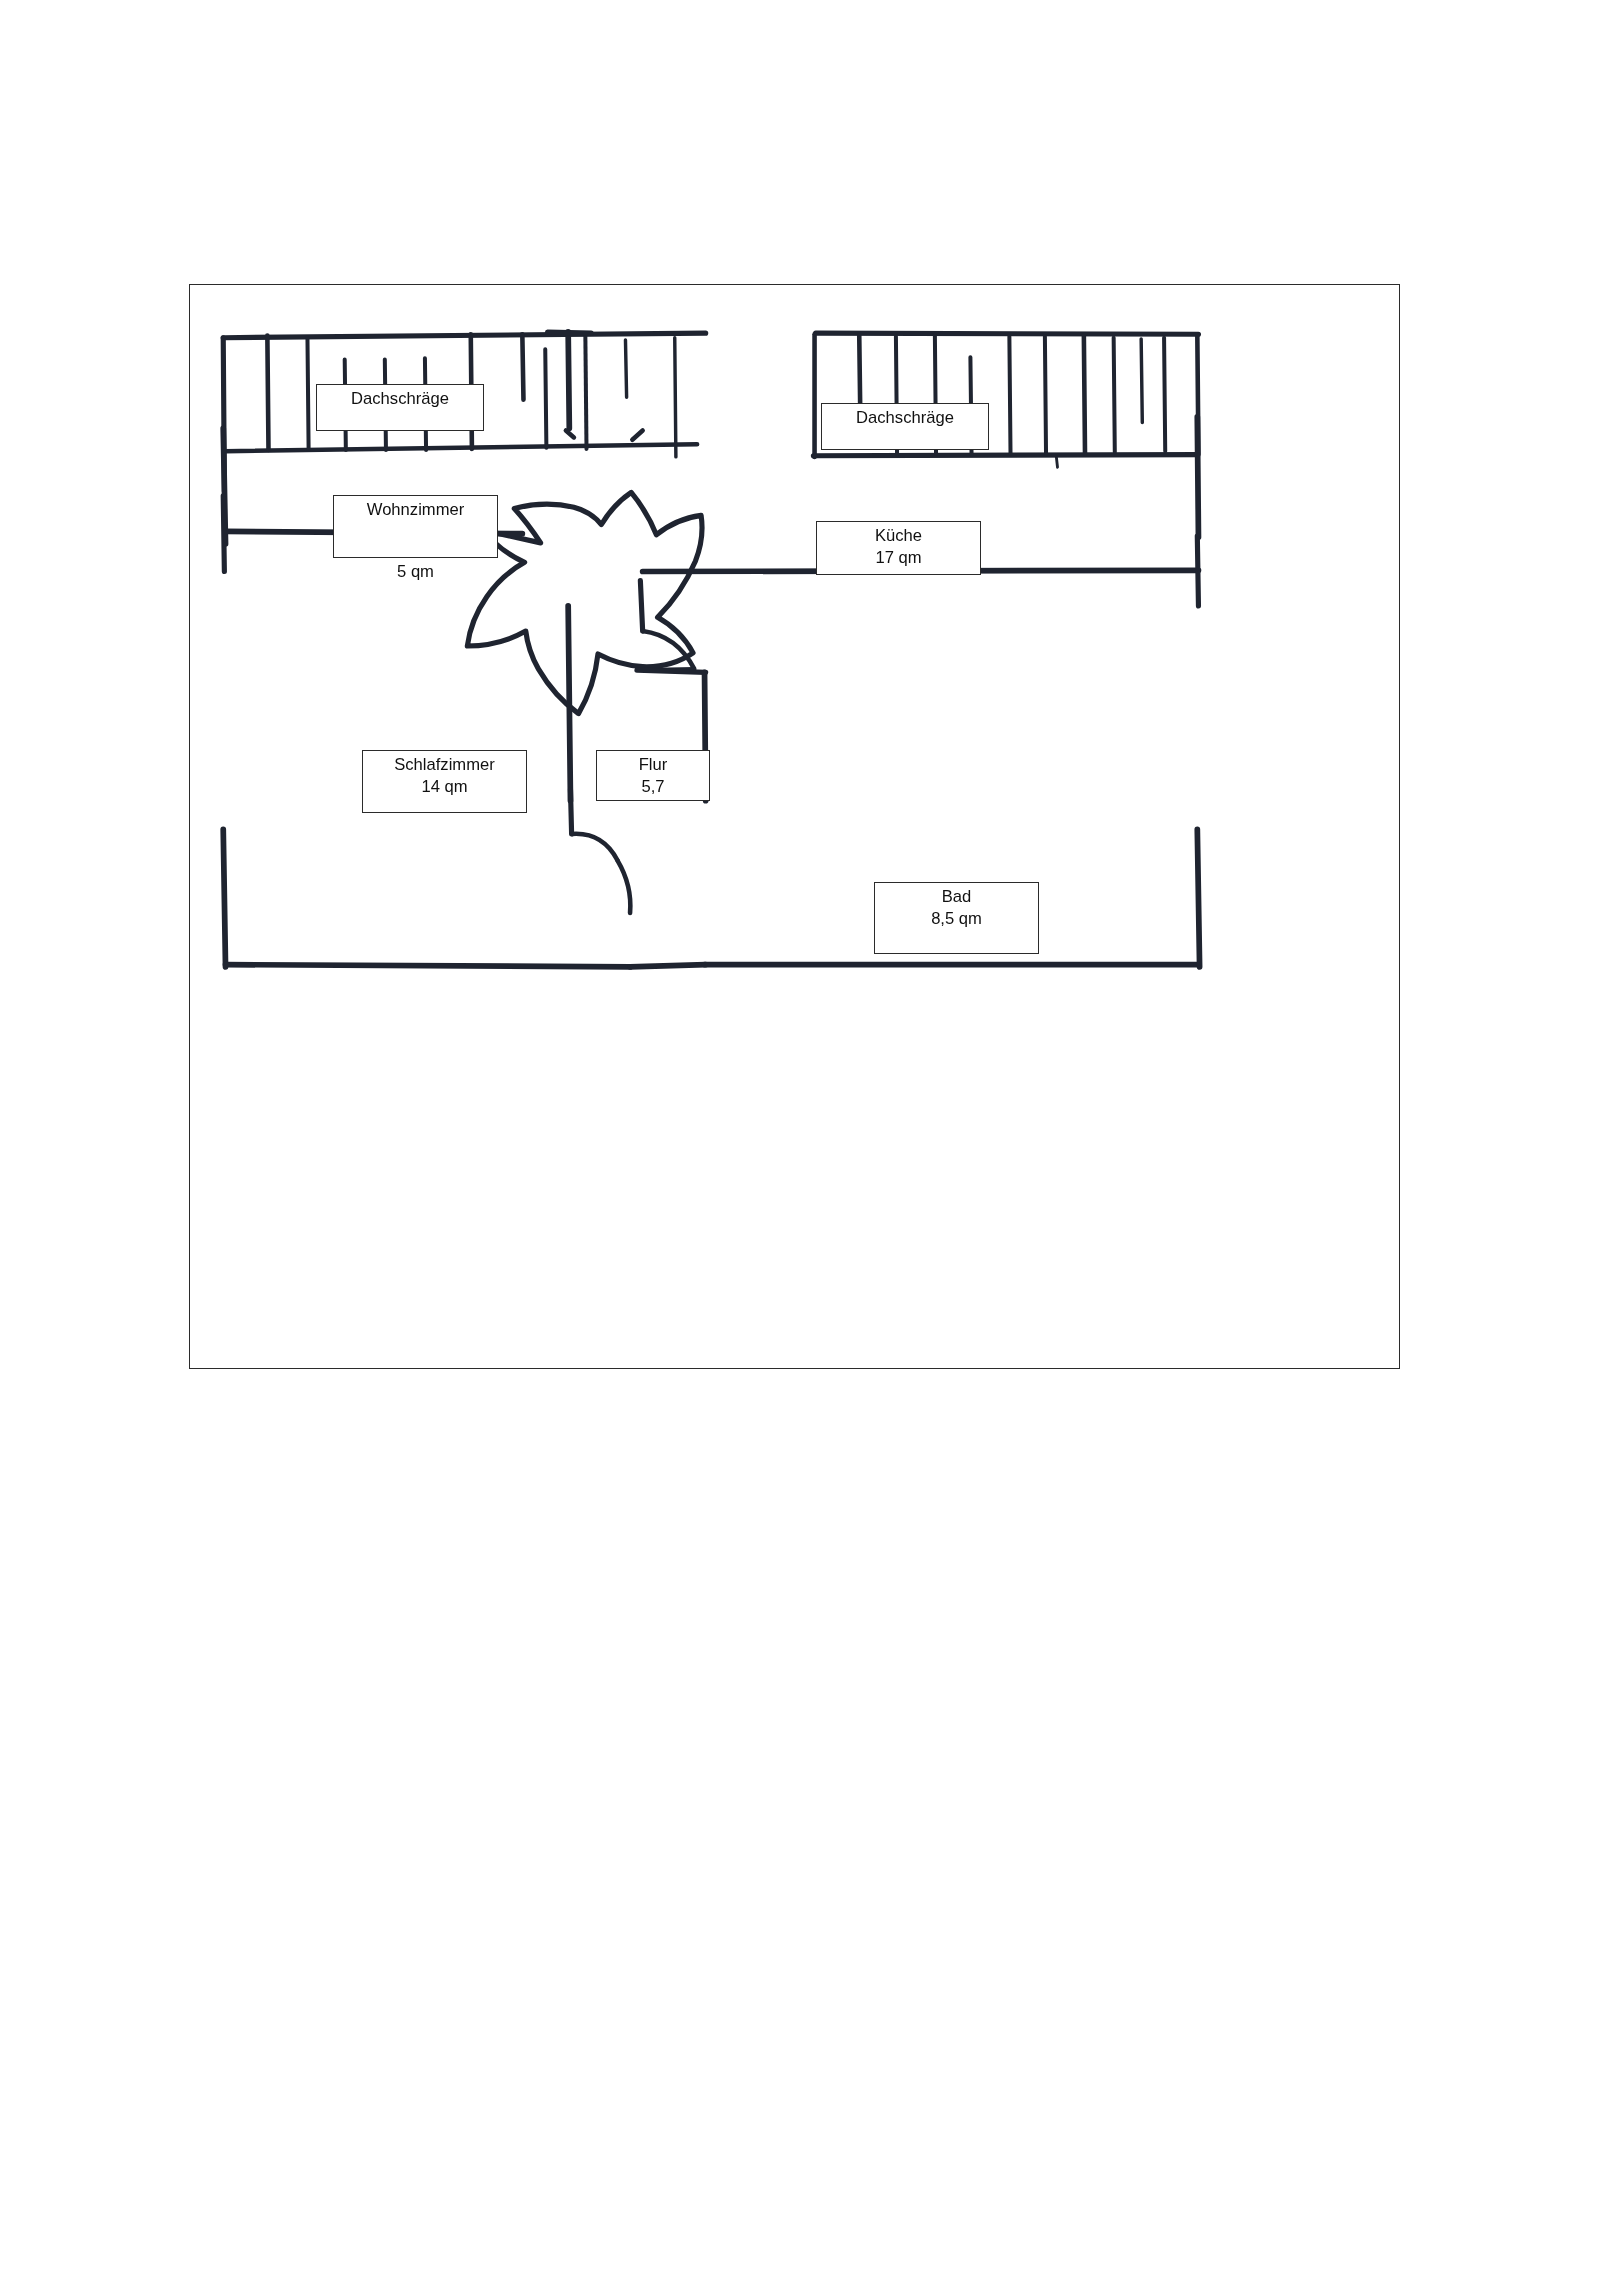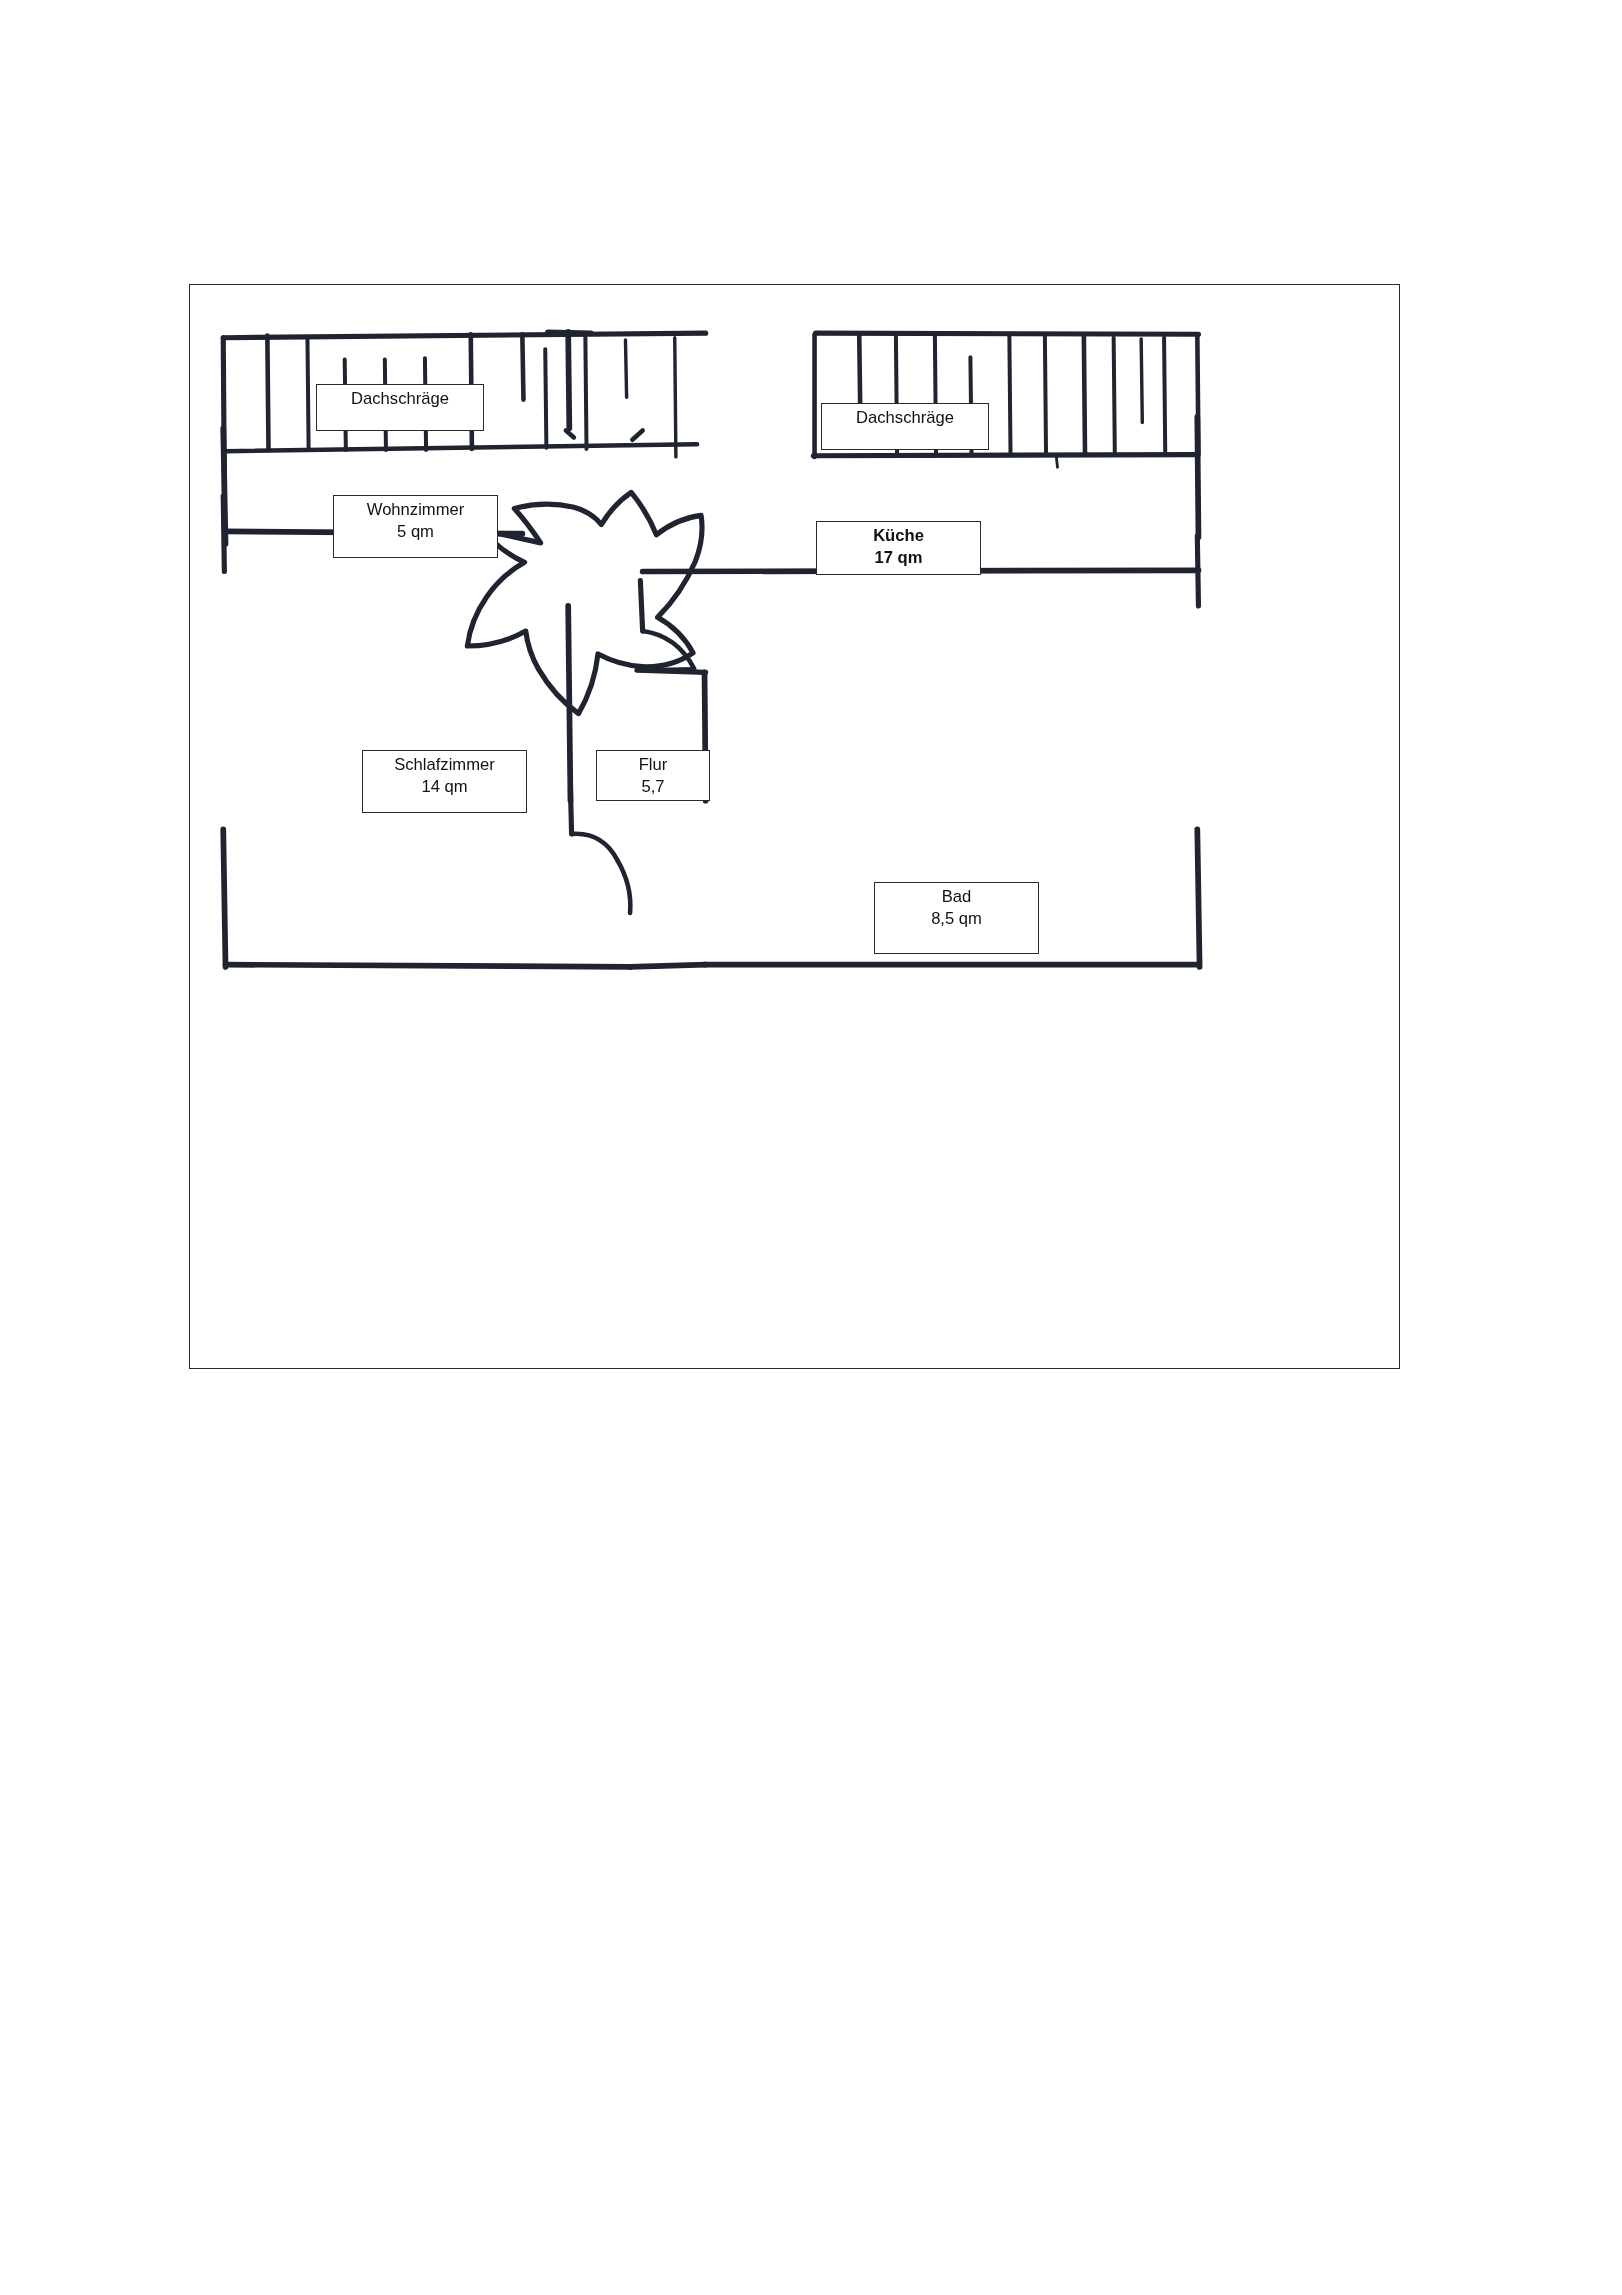--- a/index.html
+++ b/index.html
@@ -72,22 +72,22 @@
     padding: 3.4px 5.7px;
     white-space: nowrap;
   }
   .label-box span {
     display: block;
   }
 
   
   .lbl-dach-left   { left: 126px;  top: 99px;  width: 168px; height: 47px; }
   .lbl-dach-right  { left: 631px; top: 118px;  width: 168px; height: 47px; }
-  .lbl-wohnzimmer  { left: 143px;  top: 210px;  width: 165px; height: 63px; }
-  .lbl-kueche      { left: 626px; top: 236px;  width: 165px; height: 54px; font-weight: bold; }
+  .lbl-wohnzimmer  { left: 143px;  top: 210px;  width: 165px; height: 63px; gap: 40px; }
+  .lbl-kueche      { left: 626px; top: 236px;  width: 165px; height: 54px; }
   .lbl-schlaf      { left: 172px;  top: 465px;  width: 165px; height: 63px; }
   .lbl-flur        { left: 406px;  top: 465px;  width: 114px; height: 51px; }
   .lbl-bad         { left: 684px; top: 597px; width: 165px; height: 72px; }
 </style>
 </head>
 <body>
 
 <div class="page">
 
 

